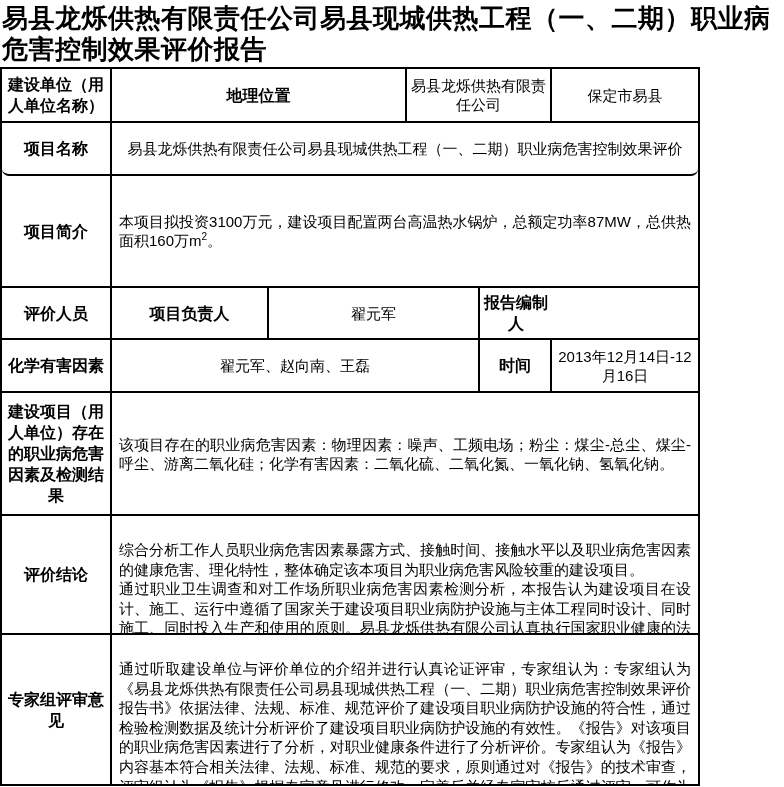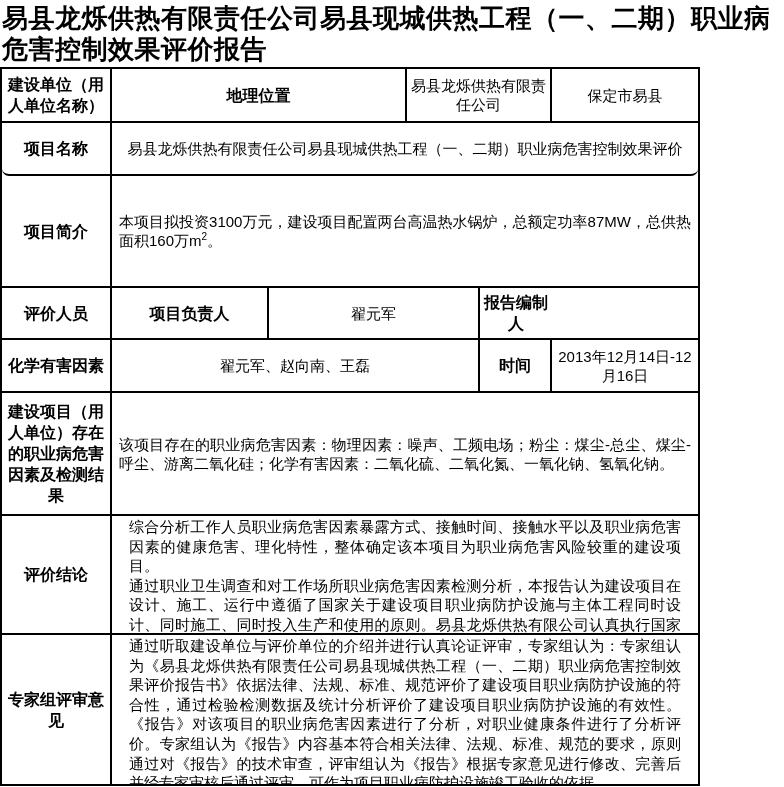--- a/index.html
+++ b/index.html
@@ -51,21 +51,22 @@
   }
   .cell.left {
     justify-content:flex-start;
     text-align:justify;
     padding:2px 7px;
     align-items:center;
   }
   .cell.para {
     display:block;
     text-align:justify;
-    padding:1px 17px;
+    padding:1px 7px;
+    margin-top:23px;
   }
   .cell.para p { margin:0; }
   
   .r1 { grid-template-columns:110px 295px 145px 1fr; height:54px; }
   .r2 { grid-template-columns:110px 1fr; height:53px;border-radius:7px; }
   .r3 { grid-template-columns:110px 1fr; height:112px; }
   .r4 { grid-template-columns:110px 157px 211px 72px 1fr; height:52px; }
   .r5 { grid-template-columns:110px 368px 72px 1fr; height:53px; }
   .r6 { grid-template-columns:110px 1fr; height:123px; }
   .r7 { grid-template-columns:110px 1fr; height:119px; }

